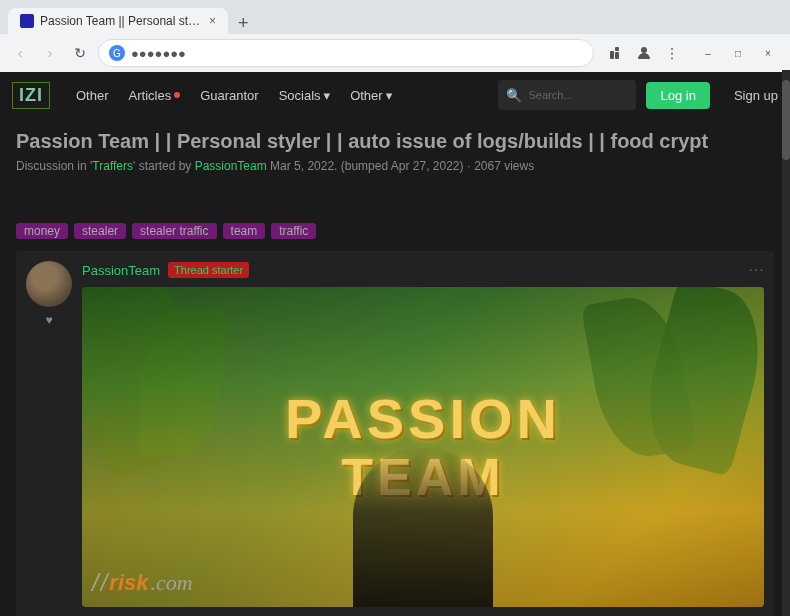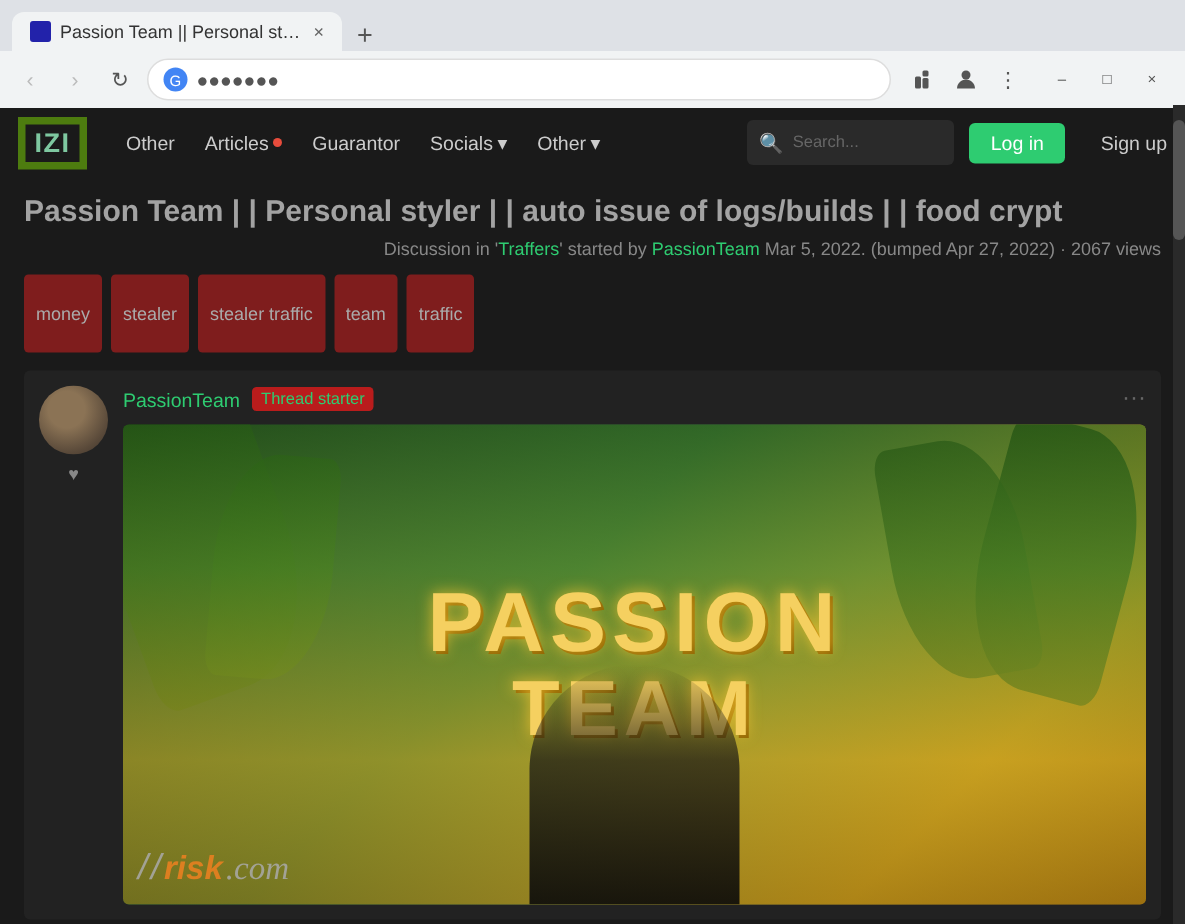--- a/index.html
+++ b/index.html
@@ -19,38 +19,38 @@
     .address-bar { flex: 1; height: 28px; background: #fff; border-radius: 14px; display: flex; align-items: center; padding: 0 10px; gap: 6px; border: 1px solid #ddd; }
     .address-google-icon { width: 16px; height: 16px; background: #4285f4; border-radius: 50%; flex-shrink: 0; }
     .address-text { flex: 1; font-size: 13px; color: #555; }
     .browser-icons { display: flex; align-items: center; gap: 4px; margin-left: 4px; }
     .browser-icon { width: 24px; height: 24px; display: flex; align-items: center; justify-content: center; color: #555; cursor: pointer; font-size: 14px; border-radius: 50%; }
     .window-controls { display: flex; gap: 2px; margin-left: 4px; }
     .win-btn { width: 28px; height: 28px; display: flex; align-items: center; justify-content: center; cursor: pointer; font-size: 10px; color: #555; }
 
     
     .site-nav { background: #1a1a1a; height: 46px; display: flex; align-items: center; padding: 0 12px; gap: 0; }
-    .logo { color: #7ec8a0; font-size: 18px; font-weight: bold; border: 5px solid #4d7c0f; padding: 2px 6px; margin-right: 16px; letter-spacing: 1px; }
+    .logo { color: #7ec8a0; font-size: 18px; font-weight: bold; border: 1px solid #4d7c0f; padding: 2px 6px; margin-right: 16px; letter-spacing: 1px; }
     .nav-items { display: flex; align-items: center; gap: 0; flex: 1; }
     .nav-item { color: #ccc; font-size: 13px; padding: 0 10px; cursor: pointer; height: 46px; display: flex; align-items: center; gap: 3px; }
     .nav-dot { width: 6px; height: 6px; background: #e74c3c; border-radius: 50%; }
     .nav-search { display: flex; align-items: center; background: #2a2a2a; border-radius: 4px; padding: 0 8px; height: 30px; gap: 6px; margin-left: auto; }
     .nav-search input { background: none; border: none; outline: none; color: #22c55e; font-size: 11px; width: 100px; }
     .nav-search input::placeholder { color: #666; }
     .nav-search-icon { color: #666; font-size: 13px; }
     .btn-login { background: #2ecc71; color: #fff; border: none; padding: 6px 14px; border-radius: 4px; font-size: 13px; cursor: pointer; margin-left: 10px; }
     .btn-signup { background: none; color: #ccc; border: none; font-size: 13px; cursor: pointer; margin-left: 24px; }
 
     
     .page-content { background: #1a1a1a; padding: 12px 16px; }
     .post-title { color: #a3a3a3; font-size: 20px; font-weight: bold; margin-bottom: 6px; }
-    .post-meta { font-size: 12px; color: #888; margin-bottom: 10px; text-align: right; }
+    .post-meta { font-size: 12px; color: #888; margin-bottom: 10px; }
     .post-meta a { color: #2ecc71; text-decoration: none; }
     .tags { display: flex; gap: 6px; flex-wrap: wrap; margin-bottom: 12px; }
-    .tag { background: #7f1d1d; color: #aaa; font-size: 12px; padding: 19px 8px; border-radius: 3px; cursor: pointer; }
+    .tag { background: #701a75; color: #aaa; font-size: 12px; padding: 1px 8px; border-radius: 3px; cursor: pointer; margin-top: 40px; }
 
     
     .post-body { background: #222; border-radius: 4px; padding: 10px; display: flex; gap: 10px; }
     .post-left { display: flex; flex-direction: column; align-items: center; gap: 6px; }
     .avatar { width: 46px; height: 46px; border-radius: 50%; background: #556; overflow: hidden; position: relative; flex-shrink: 0; }
     .avatar-inner { width: 100%; height: 100%; background: radial-gradient(circle at 40% 35%, #8b7355 30%, #5a4a3a 70%, #3a3028 100%); }
     .heart-icon { color: #888; font-size: 12px; }
     .post-main { flex: 1; }
     .post-header { display: flex; align-items: center; gap: 8px; margin-bottom: 8px; }
     .thread-starter-badge { background: #b91c1c; color: #2ecc71; font-size: 11px; padding: 2px 6px; border-radius: 3px; }

